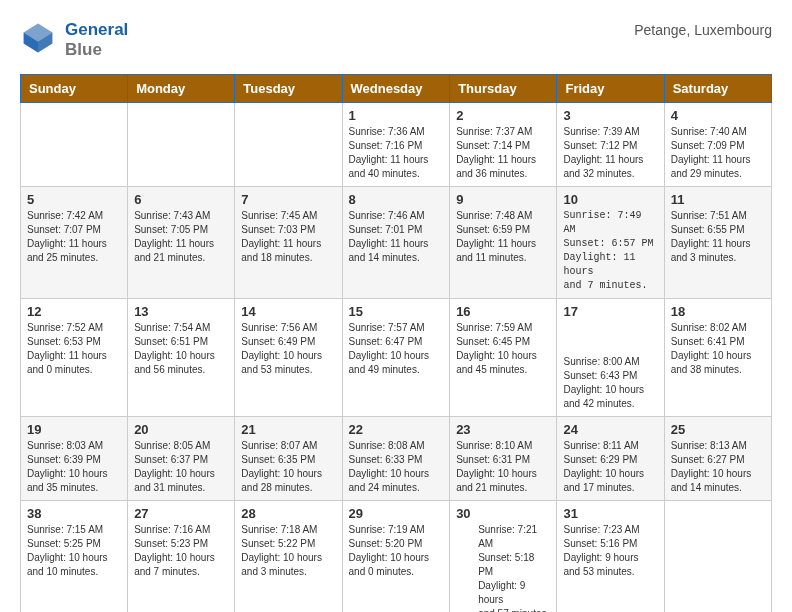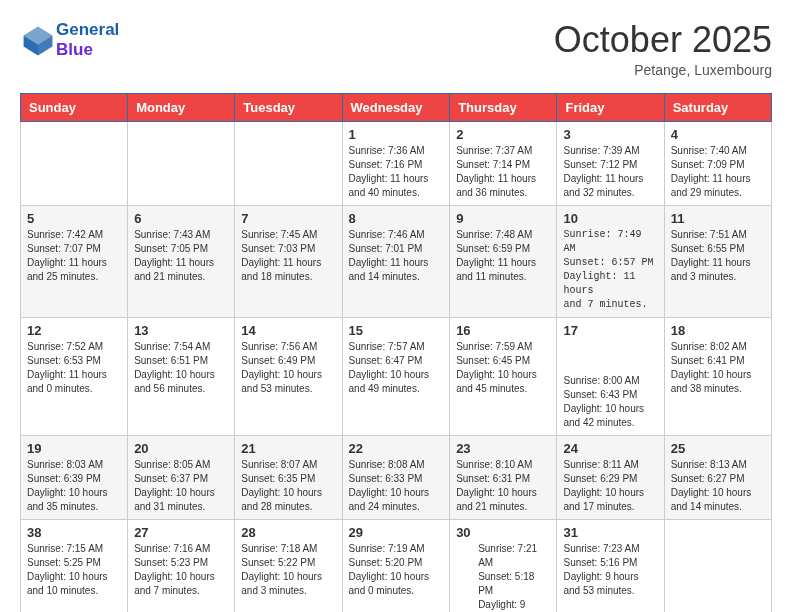--- a/index.html
+++ b/index.html
@@ -11,22 +11,22 @@
       padding: 20px;
     }
     .header {
       display: flex;
       justify-content: space-between;
       align-items: flex-start;
       margin-bottom: 15px;
     }
     .logo {
       display: flex;
-      align-items: flex-end;
-      gap: 0;
+      align-items: flex-start;
+      gap: 9px;
     }
     .logo-icon {
       width: 36px;
       height: 36px;
     }
     .title-block {
       text-align: right;
     }
     .month-title {
       font-size: 36px;
@@ -38,21 +38,21 @@
       font-size: 14px;
       color: #555;
       margin-top: 2px;
     }
     .calendar {
       width: 100%;
       border-collapse: collapse;
       border: 1px solid #ccc;
     }
     .calendar th {
-      background-color: #ef4444;
+      background-color: #a16207;
       color: #fff;
       font-size: 13px;
       font-weight: 600;
       padding: 6px 8px;
       text-align: left;
       border: 1px solid #2a6db5;
     }
     .calendar td {
       vertical-align: top;
       padding: 5px 6px;
@@ -87,25 +87,24 @@
 <div class="header">
   <div class="logo">
     <svg class="logo-icon" viewBox="0 0 40 40">
       <polygon points="20,4 36,14 36,26 20,36 4,26 4,14" fill="#1a5fa8" opacity="0.15"></polygon>
       <polygon points="20,4 36,14 20,24 4,14" fill="#1a5fa8" opacity="0.5"></polygon>
       <polygon points="20,24 36,14 36,26 20,36" fill="#1a5fa8" opacity="0.8"></polygon>
       <polygon points="20,24 4,14 4,26 20,36" fill="#2a6db5"></polygon>
     </svg>
     <div>
       <div style="font-size:17px;font-weight:bold;color:#1a5fa8;line-height:1.15;">General</div>
-      <div style="font-size:17px;font-weight:bold;color:#6d28d9;line-height:1.15;">Blue</div>
+      <div style="font-size:17px;font-weight:bold;color:#737373;line-height:1.15;">Blue</div>
     </div>
   </div>
   <div class="title-block">
-    <div class="month-title">October 2025</div>
     <div class="subtitle">Petange, Luxembourg</div>
   </div>
 </div>
 
 <table class="calendar">
   <thead>
     <tr>
     <th>Sunday</th>
         <th>Monday</th>
         <th>Tuesday</th>

